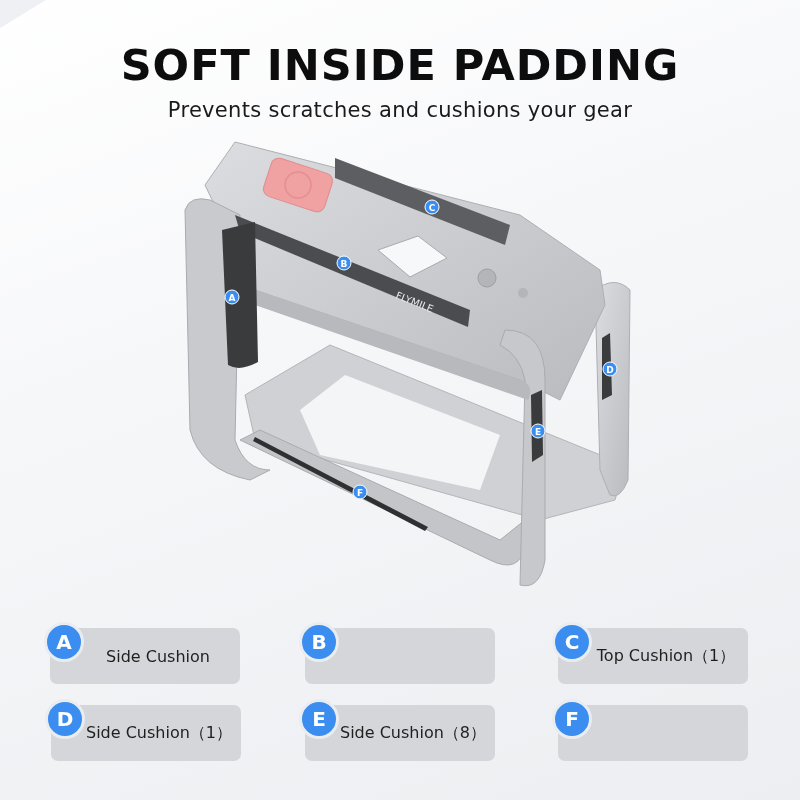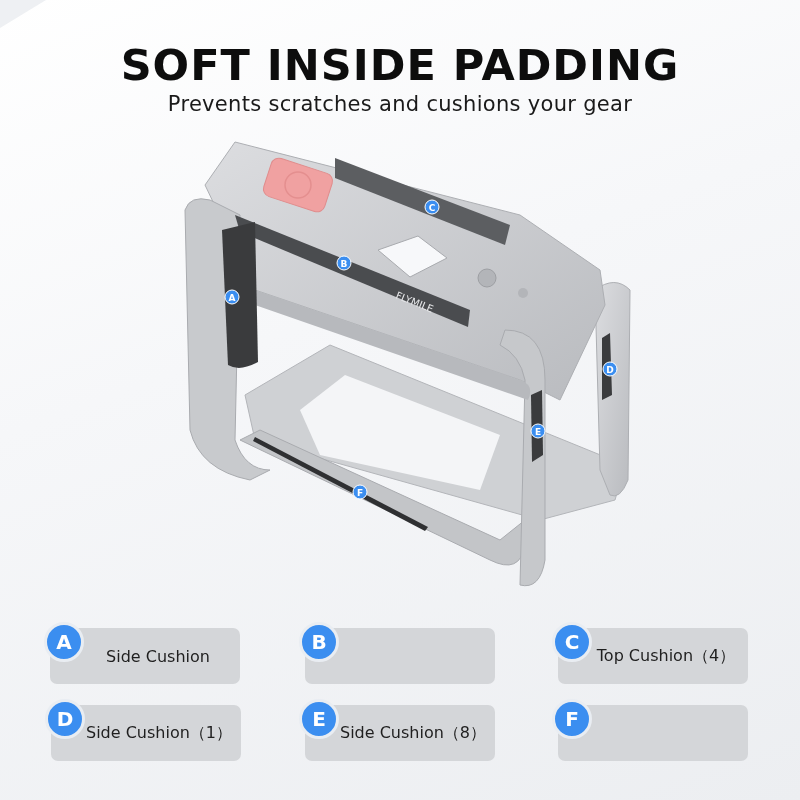--- a/index.html
+++ b/index.html
@@ -11,21 +11,21 @@
   .corner-wedge {
     position: absolute; left: 0; top: 0; width: 0; height: 0;
     border-top: 28px solid #eef0f3; border-right: 46px solid transparent;
   }
   .title {
     position: absolute; top: 40px; left: 0; width: 800px; text-align: center;
     font-family: "DejaVu Sans", sans-serif; font-weight: bold; font-size: 43px;
     letter-spacing: 1px; color: #0d0d0d;
   }
   .subtitle {
-    position: absolute; top: 92px; left: 0; width: 800px; text-align: center;
+    position: absolute; top: 98px; left: 0; width: 800px; text-align: center;
     font-size: 21px; color: #1a1a1a; letter-spacing: 0.3px;
   }
   .illustration { position: absolute; left: 170px; top: 130px; width: 470px; height: 470px; }
   .marker-label { font-family: "DejaVu Sans", sans-serif; font-weight: bold; font-size: 9px; fill: #ffffff; }
   .legend { position: absolute; left: 0; top: 0; width: 800px; height: 800px; pointer-events: none; }
   .card {
     position: absolute; width: 190px; height: 56px; border-radius: 7px;
     background: #d4d6d9; pointer-events: auto;
   }
   .card-text {
@@ -118,21 +118,21 @@
 <div class="legend">
   <div class="card" style="left:50px; top:628px;">
     <div class="badge">A</div>
     <div class="card-text">Side Cushion</div>
   </div>
   <div class="card" style="left:305px; top:628px;">
     <div class="badge">B</div>
   </div>
   <div class="card" style="left:558px; top:628px;">
     <div class="badge">C</div>
-    <div class="card-text">Top Cushion（4）</div>
+    <div class="card-text">Top Cushion（1）</div>
   </div>
   <div class="card" style="left:51px; top:705px;">
     <div class="badge">D</div>
     <div class="card-text">Side Cushion（1）</div>
   </div>
   <div class="card" style="left:305px; top:705px;">
     <div class="badge">E</div>
     <div class="card-text">Side Cushion（8）</div>
   </div>
   <div class="card" style="left:558px; top:705px;">

